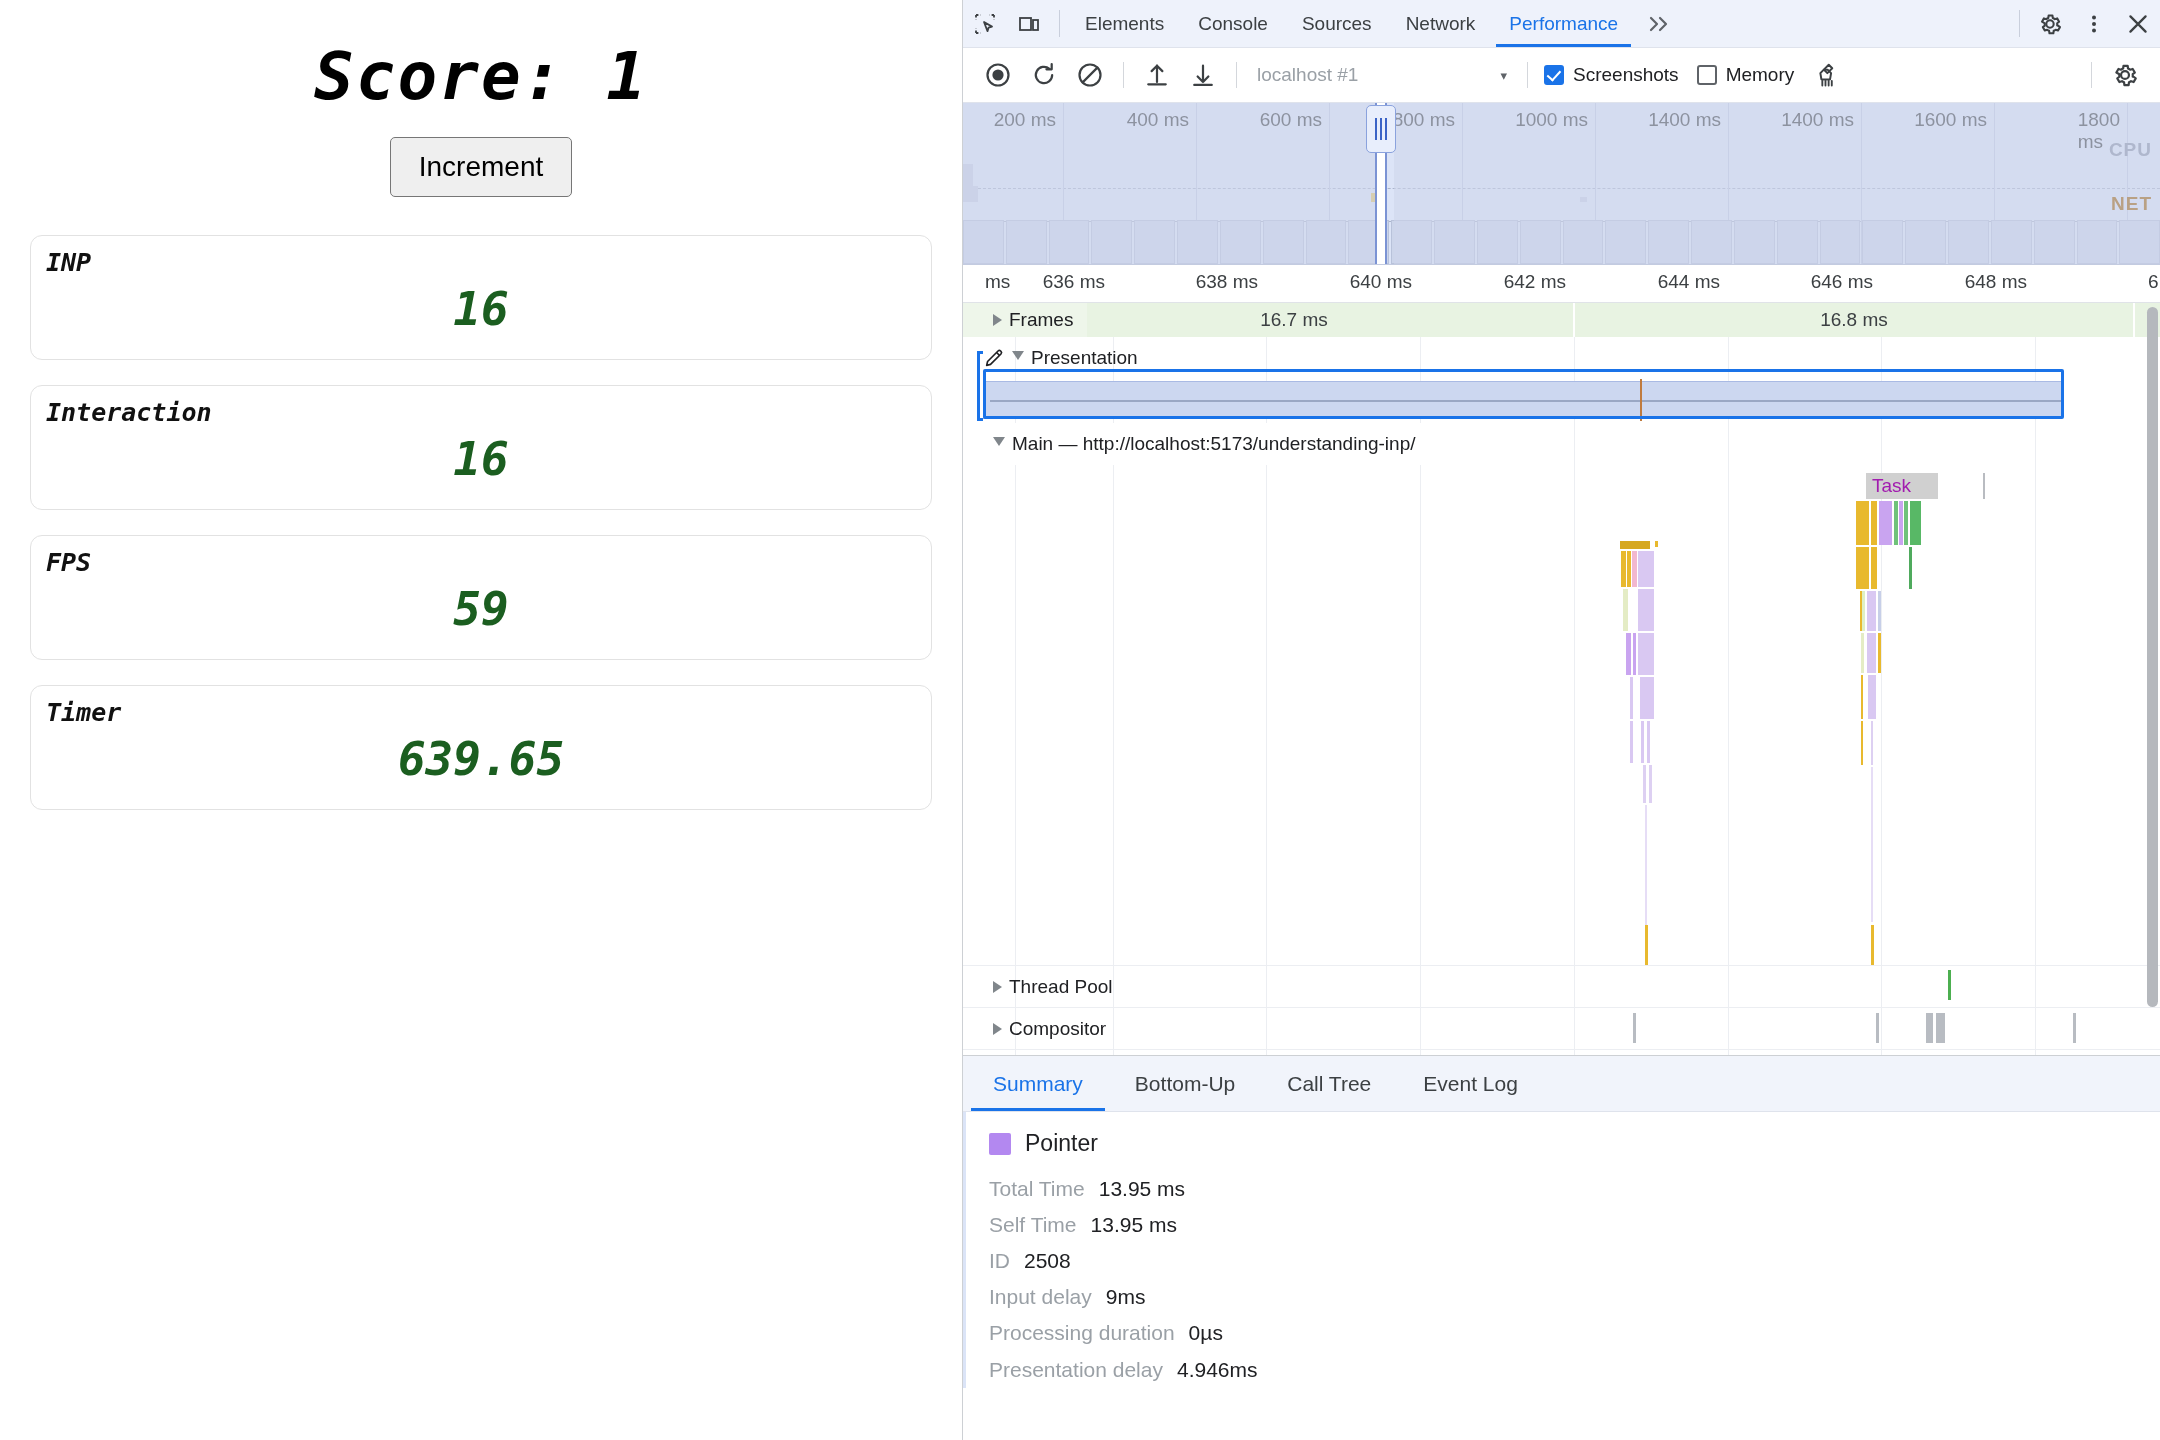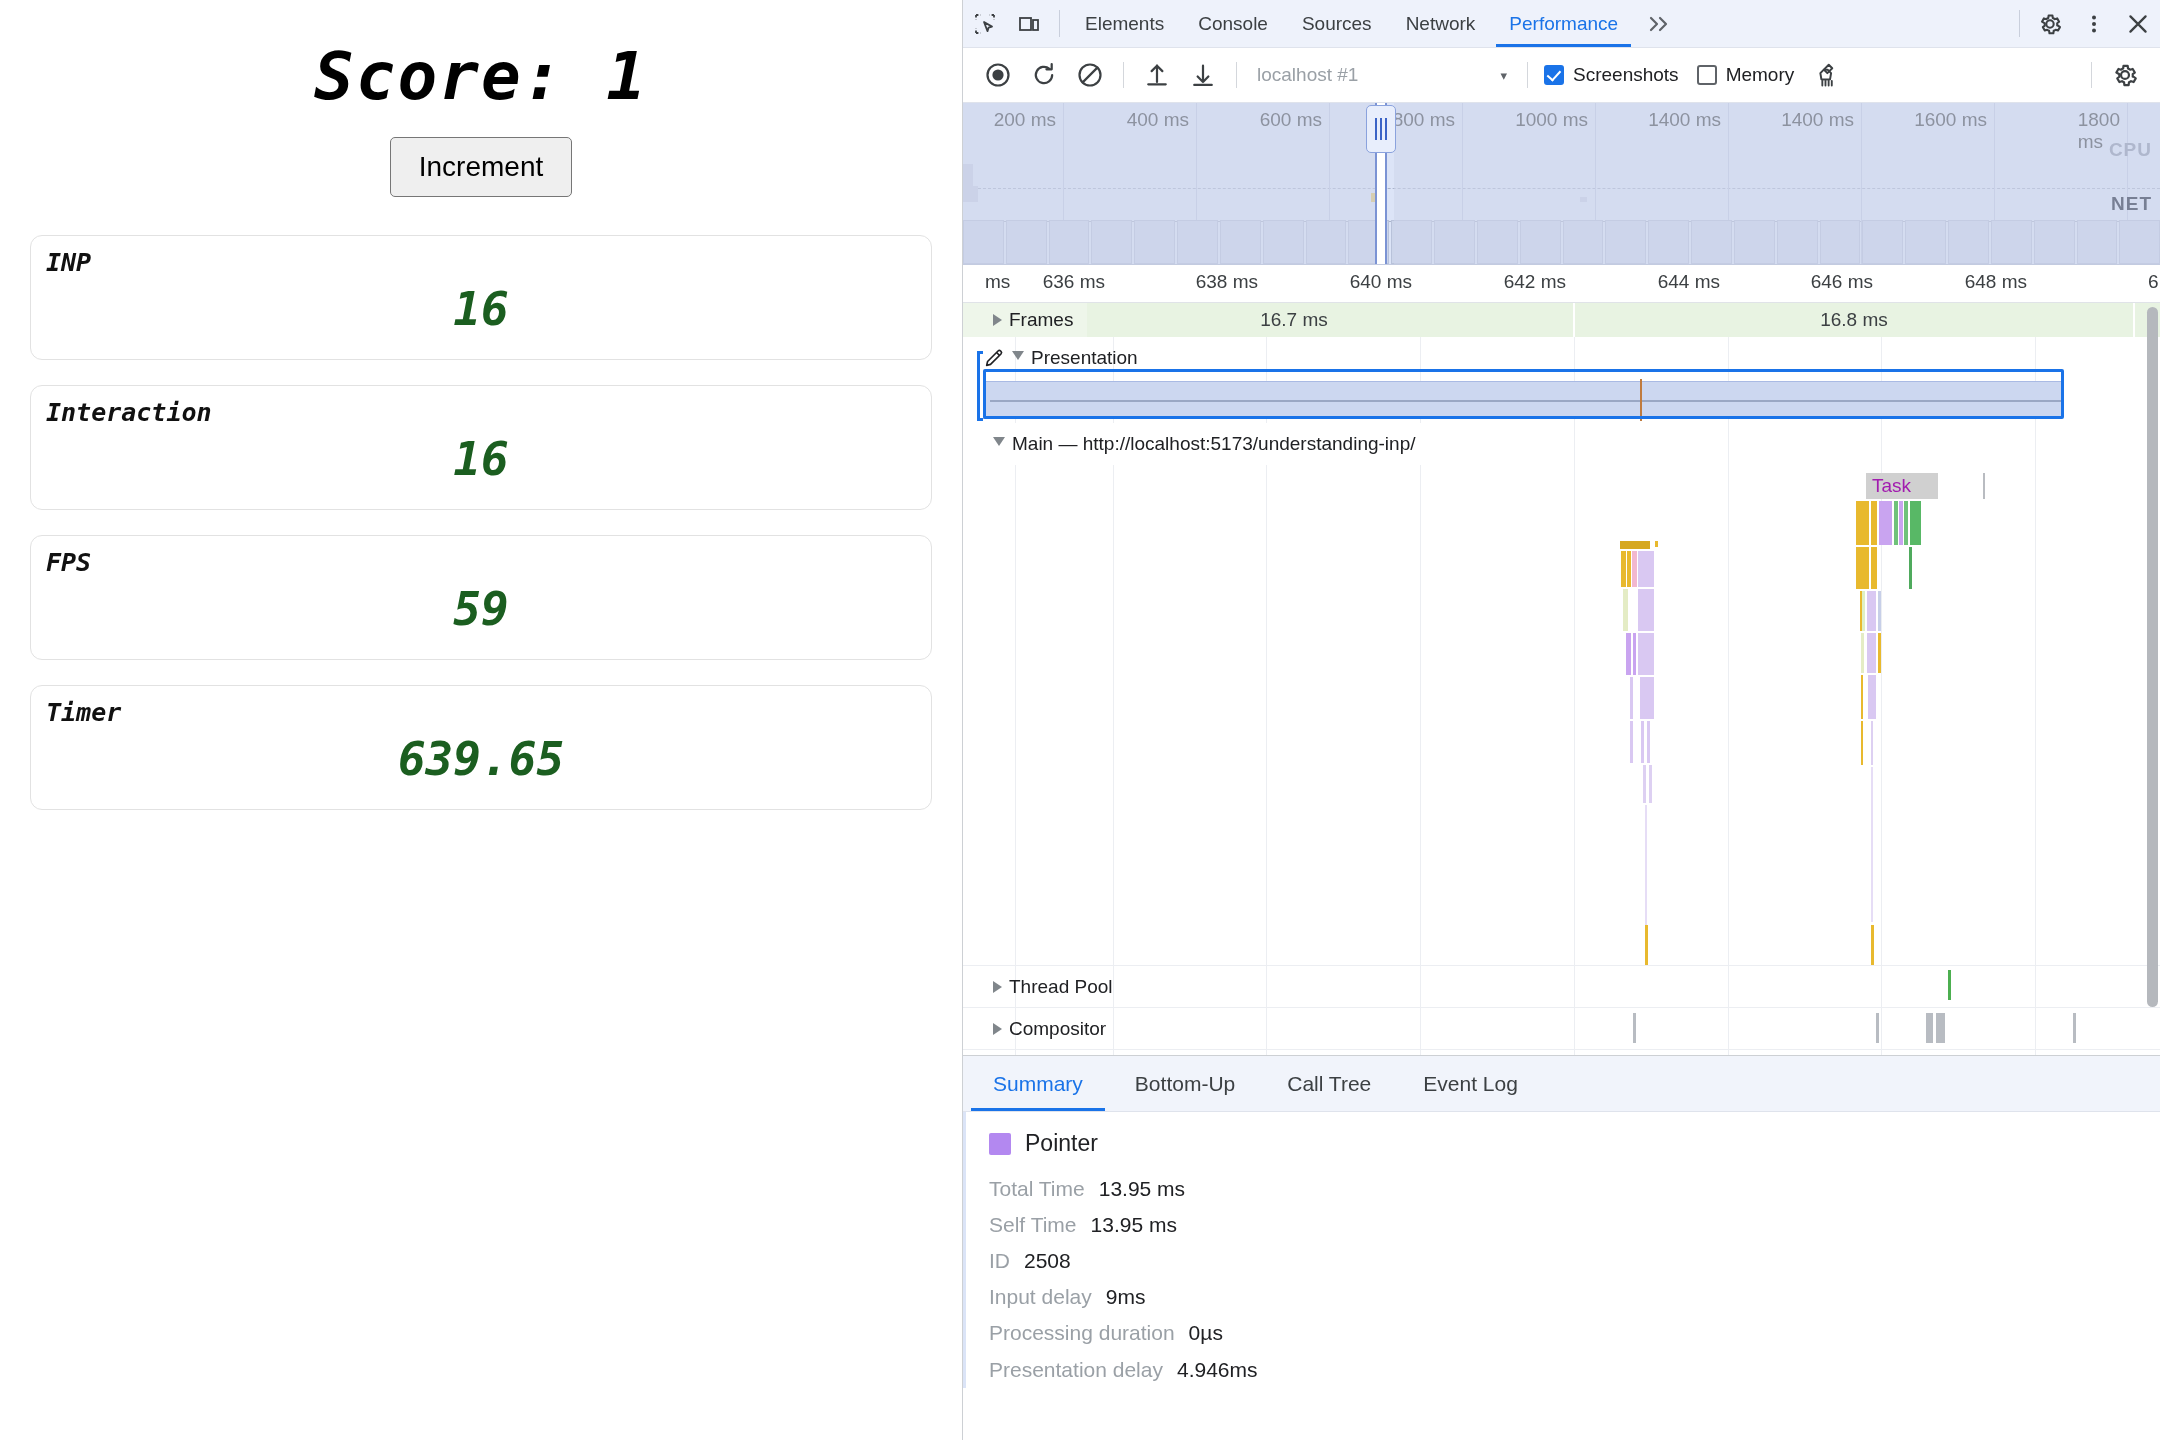--- a/index.html
+++ b/index.html
@@ -108,21 +108,21 @@
     content:""; width:6px; height:11px; border:solid #fff;
     border-width:0 2.5px 2.5px 0; transform:rotate(42deg) translate(-1px,-1px);
   }
   .chk-label { font-size:19px; color:#202124; }
 
   
   .overview { position:relative; height:162px; flex:0 0 162px; background:#dce4f7; border-bottom:1px solid #c3cbe0; overflow:hidden; }
   .ov-tick { position:absolute; top:0; height:162px; width:1px; background:#c2cbe2; }
   .ov-tlabel { position:absolute; top:6px; transform:translateX(-100%); padding-right:7px; font-size:19px; color:#3c4043; }
   .ov-cpu-label { position:absolute; right:8px; top:36px; font-size:19px; color:#8a93a8; font-weight:bold; letter-spacing:1px;}
-  .ov-net-label { position:absolute; right:8px; top:90px; font-size:19px; color:#0f172a; font-weight:bold; letter-spacing:1px;}
+  .ov-net-label { position:absolute; right:8px; top:90px; font-size:19px; color:#a16207; font-weight:bold; letter-spacing:1px;}
   .ov-cpu-base { position:absolute; left:0; right:0; top:85px; border-top:1px dashed #aab4cb; }
   .ov-net-base { position:absolute; left:0; right:0; top:118px; border-top:1px solid #aab4cb; }
   .ov-spike { position:absolute; bottom:62px; background:#c7cfe4; }
   .filmstrip { position:absolute; left:0; right:0; bottom:0; height:44px; display:flex; gap:2px; }
   .film { width:41px; height:44px; background:#ccd5ea; border:1px solid #b8c2da; }
   .ov-window {
     position:absolute; top:0; bottom:0; width:12px; background:#fff;
     border-left:2px solid #7b93d4; border-right:2px solid #7b93d4;
   }
   .ov-grip {

